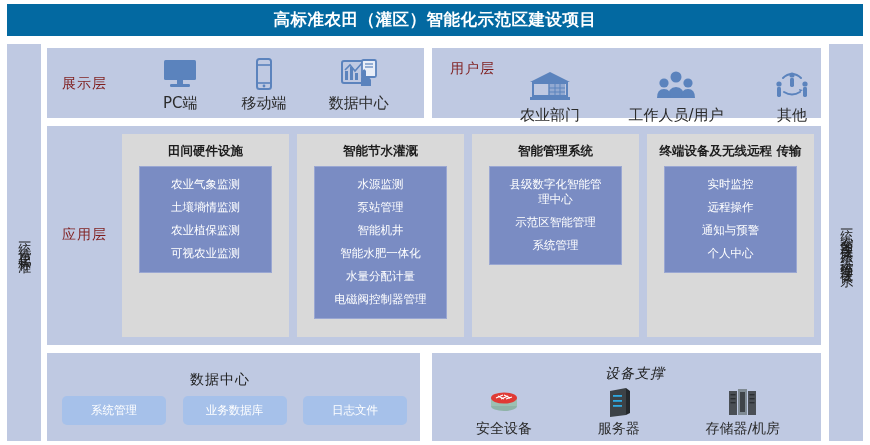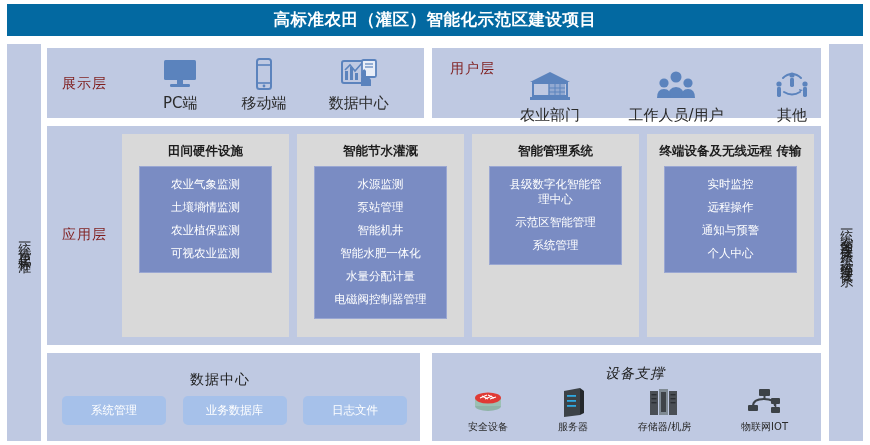--- a/index.html
+++ b/index.html
@@ -58,21 +58,21 @@
   #title-data{left:190px;top:371px;}
   #title-equip{left:605px;top:365px;font-style:italic;}
 
   #data-pills{position:absolute;left:62px;top:396px;width:345px;display:flex;
               justify-content:space-between;}
   .pill{background:#a6c1ea;border-radius:5px;height:29px;width:104px;display:flex;
         align-items:center;justify-content:center;color:#ffffff;font-size:11.5px;}
 
   #icons-equip{left:443px;top:382px;width:370px;justify-content:space-around;}
   #icons-equip .glyph{height:36px;}
-  #icons-equip .cap{font-size:10px;}
+  #icons-equip .cap{font-size:14px;}
 </style>
 </head>
 <body>
 
 <div id="page">
 
   <div id="title-bar">
     <span class="txt">高标准农田（灌区）智能化示范区建设项目</span>
   </div>
 
@@ -285,29 +285,15 @@
           <rect x="5.5" y="16" width="5" height="1.4" fill="#2b2f33"></rect>
           <rect x="24.5" y="8" width="5" height="1.4" fill="#2b2f33"></rect>
           <rect x="24.5" y="12" width="5" height="1.4" fill="#2b2f33"></rect>
           <rect x="24.5" y="16" width="5" height="1.4" fill="#2b2f33"></rect>
         </svg>
       </span>
       <span class="cap">存储器/机房</span>
     </div>
 
 
-    <div class="icon-cell">
-      <span class="glyph">
-        <svg width="40" height="32" viewBox="0 0 40 32">
-          <rect x="14" y="3" width="11" height="7" rx="1" fill="#3c4247"></rect>
-          <line x1="19.5" y1="10" x2="19.5" y2="14" stroke="#3c4247" stroke-width="2"></line>
-          <path d="M8 20 q0 -7 11 -7 q11 0 11 7" fill="none" stroke="#3c4247" stroke-width="2"></path>
-          <rect x="3" y="19" width="10" height="6" rx="1" fill="#3c4247"></rect>
-          <rect x="26" y="12" width="9" height="6" rx="1" fill="#3c4247"></rect>
-          <rect x="26" y="21" width="9" height="6" rx="1" fill="#3c4247"></rect>
-          <line x1="30.5" y1="18" x2="30.5" y2="21" stroke="#3c4247" stroke-width="1.6"></line>
-        </svg>
-      </span>
-      <span class="cap">物联网IOT</span>
-    </div>
   </div>
 
 </div>
 
 </body></html>

